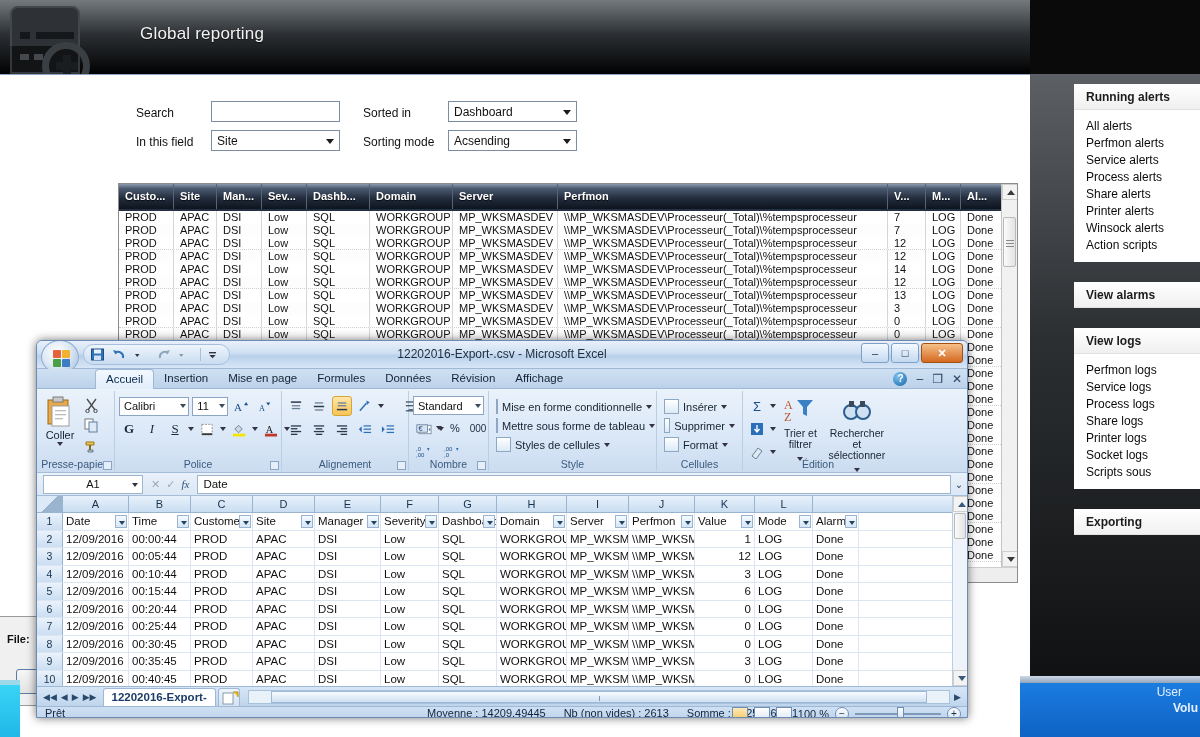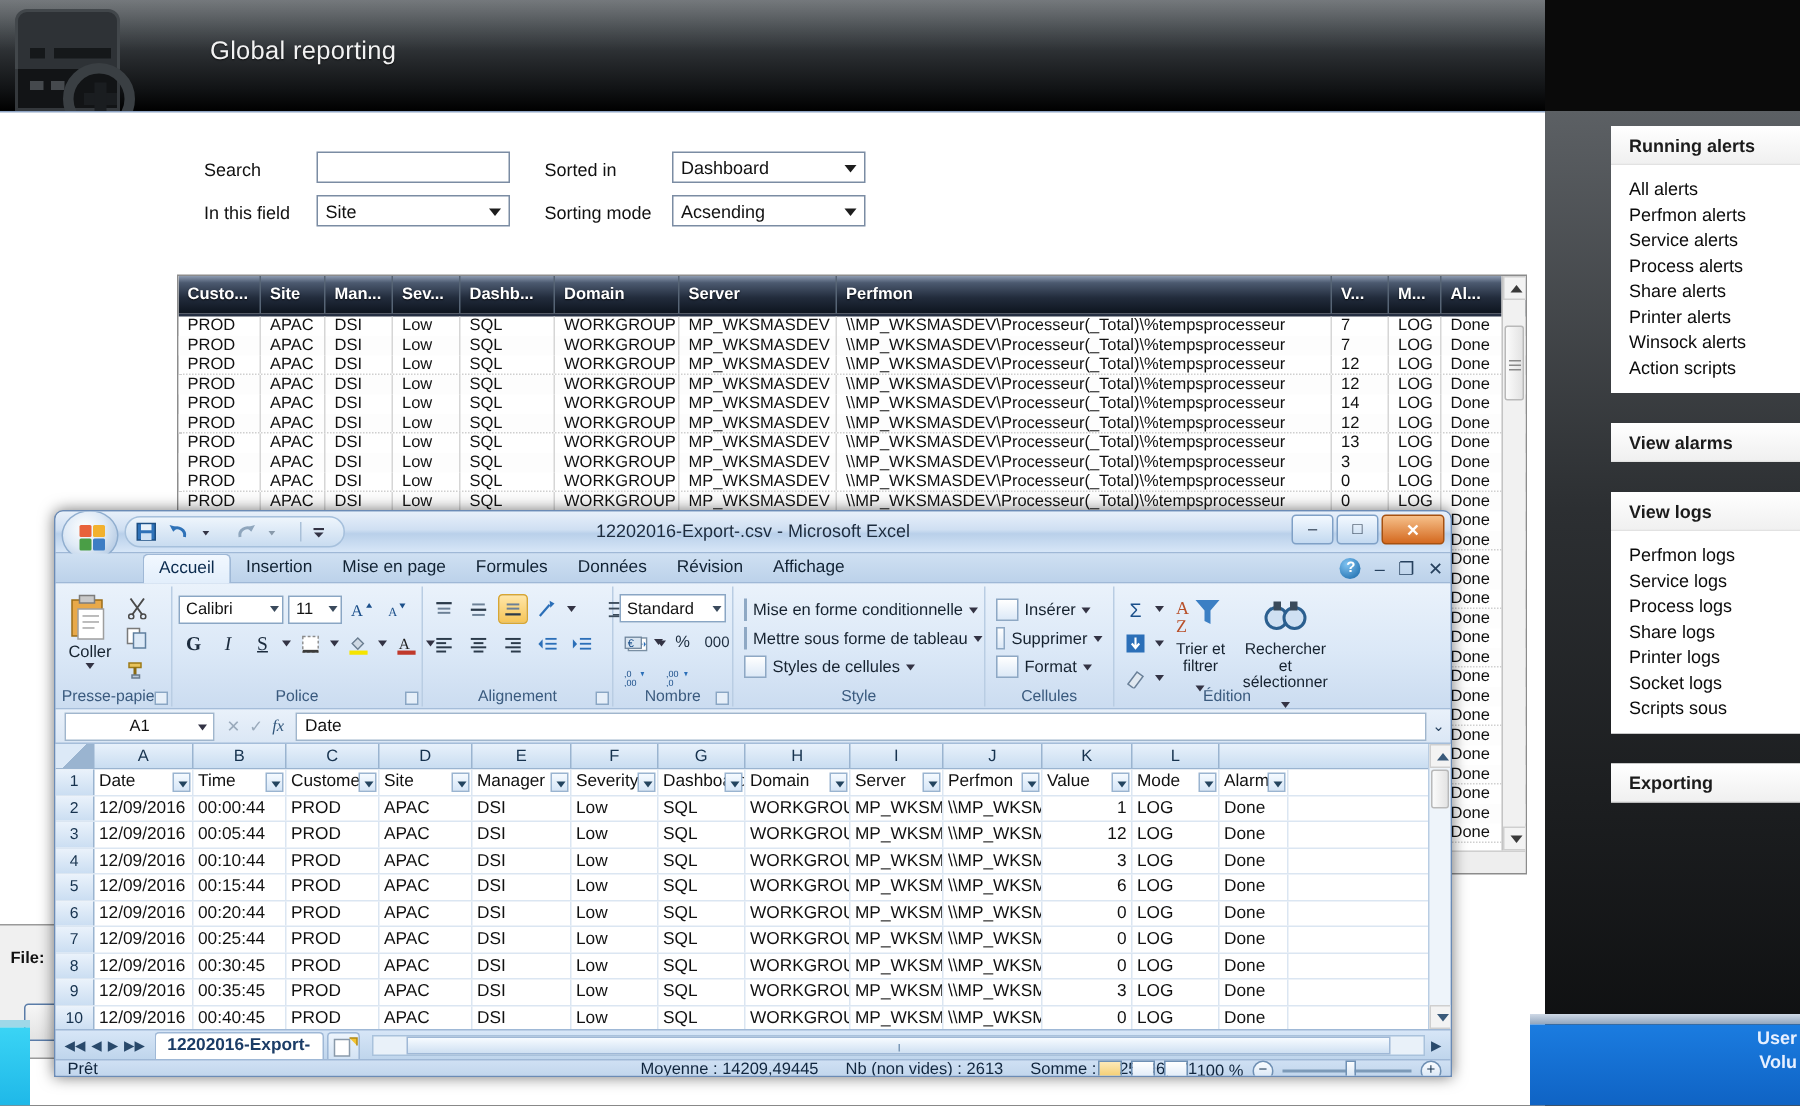--- a/index.html
+++ b/index.html
@@ -157,21 +157,21 @@
   }
   #teal-strip2{
     position:absolute; left:0; top:680px; width:20px; height:5px; background:#9fd8e8;
   }
 
   
   #blue-desk{
     position:absolute; left:1020px; top:683px; width:180px; height:54px;
     background:linear-gradient(180deg,#1b7ce0,#0f63c4);
   }
-  #blue-desk .t1{ position:absolute; right:2px; top:2px; color:#e7f0ff; font-size:12px; font-weight:bold;}
+  #blue-desk .t1{ position:absolute; right:18px; top:2px; color:#e7f0ff; font-size:12px; font-weight:normal;}
   #blue-desk .t2{ position:absolute; right:2px; top:18px; color:#e7f0ff; font-size:12px; font-weight:bold;}
   #blue-desk-top{
     position:absolute; left:1020px; top:676px; width:180px; height:7px;
     background:linear-gradient(180deg,#cfd9e6,#8fa4bd);
   }
 
   
   #xl{
     position:absolute; left:36px; top:340px; width:932px; height:378px;
     background:#d4e3f5;

